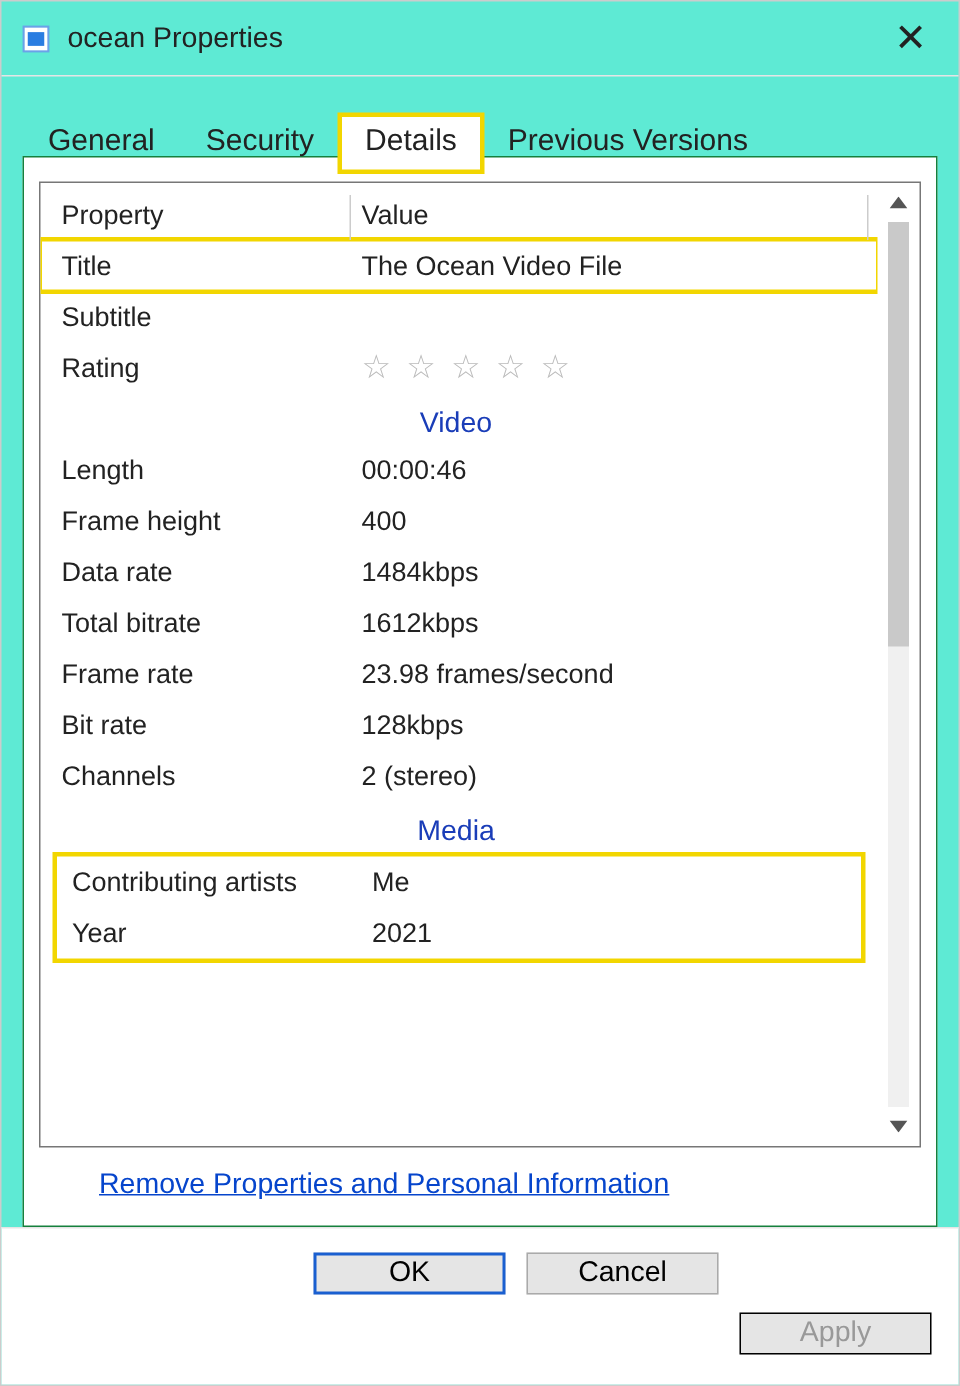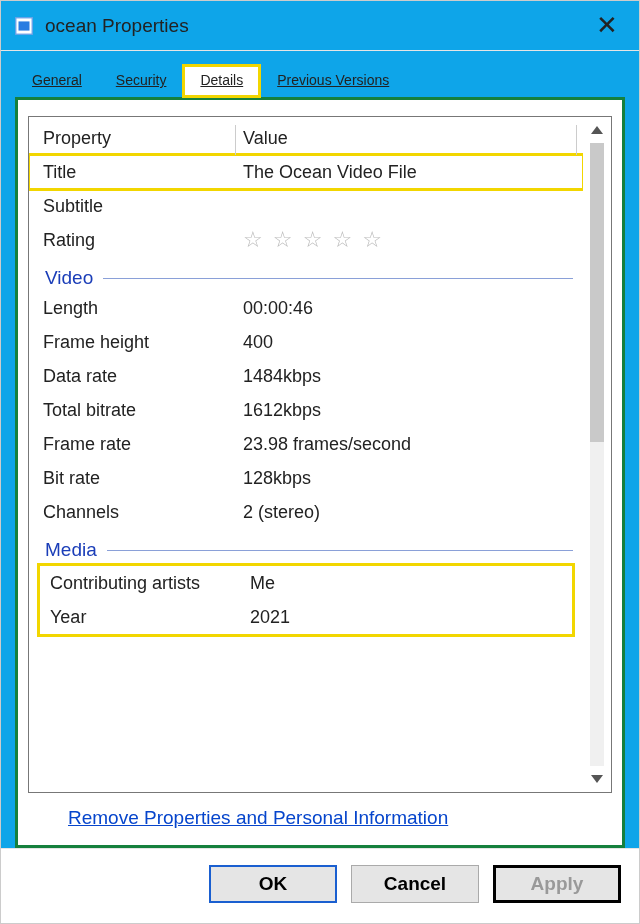--- a/index.html
+++ b/index.html
@@ -8,21 +8,21 @@
       font-size: 18px;
       color: #222;
       background: #fff;
       width: 640px;
       height: 924px;
       overflow: hidden;
     }
     .window {
       width: 640px;
       height: 924px;
-      background: #0ea5e9;
+      background: #5eead4;
       border: 1px solid #ccc;
       display: flex;
       flex-direction: column;
     }
     .titlebar {
       height: 50px;
       display: flex;
       align-items: center;
       padding: 0 12px;
       border-bottom: 1px solid #e5e5e5;
@@ -44,38 +44,37 @@
       cursor: pointer;
     }
     .tabs {
       display: flex;
       padding: 14px 14px 0 14px;
       align-items: flex-end;
       position: relative;
     }
     .tab {
       padding: 6px 16px 8px;
-      font-size: 14px;
+      font-size: 20px;
       cursor: pointer;
       border: 1px solid transparent;
       position: relative;
-      top: 0;
-      text-decoration: underline;
+      top: 11px;
     }
     .tab.active {
       border: 1px solid #b0b0b0;
       border-bottom: 1px solid #fff;
       background: #fff;
     }
     .tab.highlight {
       outline: 3px solid #f2d600;
       outline-offset: -2px;
     }
     .tab-panel {
-      border: 3px solid #15803d;
+      border: 1px solid #15803d;
       margin: 0 14px;
       flex: 1;
       background: #fff;
       padding: 16px 10px 10px 10px;
       display: flex;
       flex-direction: column;
     }
     .details-grid {
       border: 1px solid #777;
       flex: 1;
@@ -158,20 +157,21 @@
       background: #ccc;
       position: absolute;
       right: 6px;
       top: 4px;
     }
     .section {
       display: flex;
       align-items: center;
       padding: 4px 10px 2px 16px;
       margin-top: 6px;
+      flex-direction: column;
     }
     .section-label {
       color: #1a3db8;
       font-size: 19px;
       padding-right: 10px;
     }
     .section-line {
       flex: 1;
       height: 1px;
       background: #8aa0d8;
@@ -203,36 +203,36 @@
     .buttons {
       display: flex;
       justify-content: flex-end;
       gap: 14px;
       padding: 16px 18px 20px;
       border-top: 1px solid #e5e5e5;
       background: #fff;
     }
     .btn {
       width: 128px;
-      height: 38px;
+      height: 28px;
       font-size: 19px;
       background: #e5e5e5;
       border: 1px solid #aaa;
       cursor: pointer;
       font-family: inherit;
-      font-weight: bold;
     }
     .btn.primary {
       border: 2px solid #1a5fd0;
       background: #e5e5e5;
     }
     .btn.disabled {
       color: #999;
-      border: 3px solid #000000;
+      border: 1px solid #000000;
       cursor: default;
+      margin-top: 40px;
     }
   </style>
 </head>
 <body>
 
 <div class="window">
 
   <div class="titlebar">
     <span class="file-icon">
       <svg viewBox="0 0 24 24" width="22" height="22">

